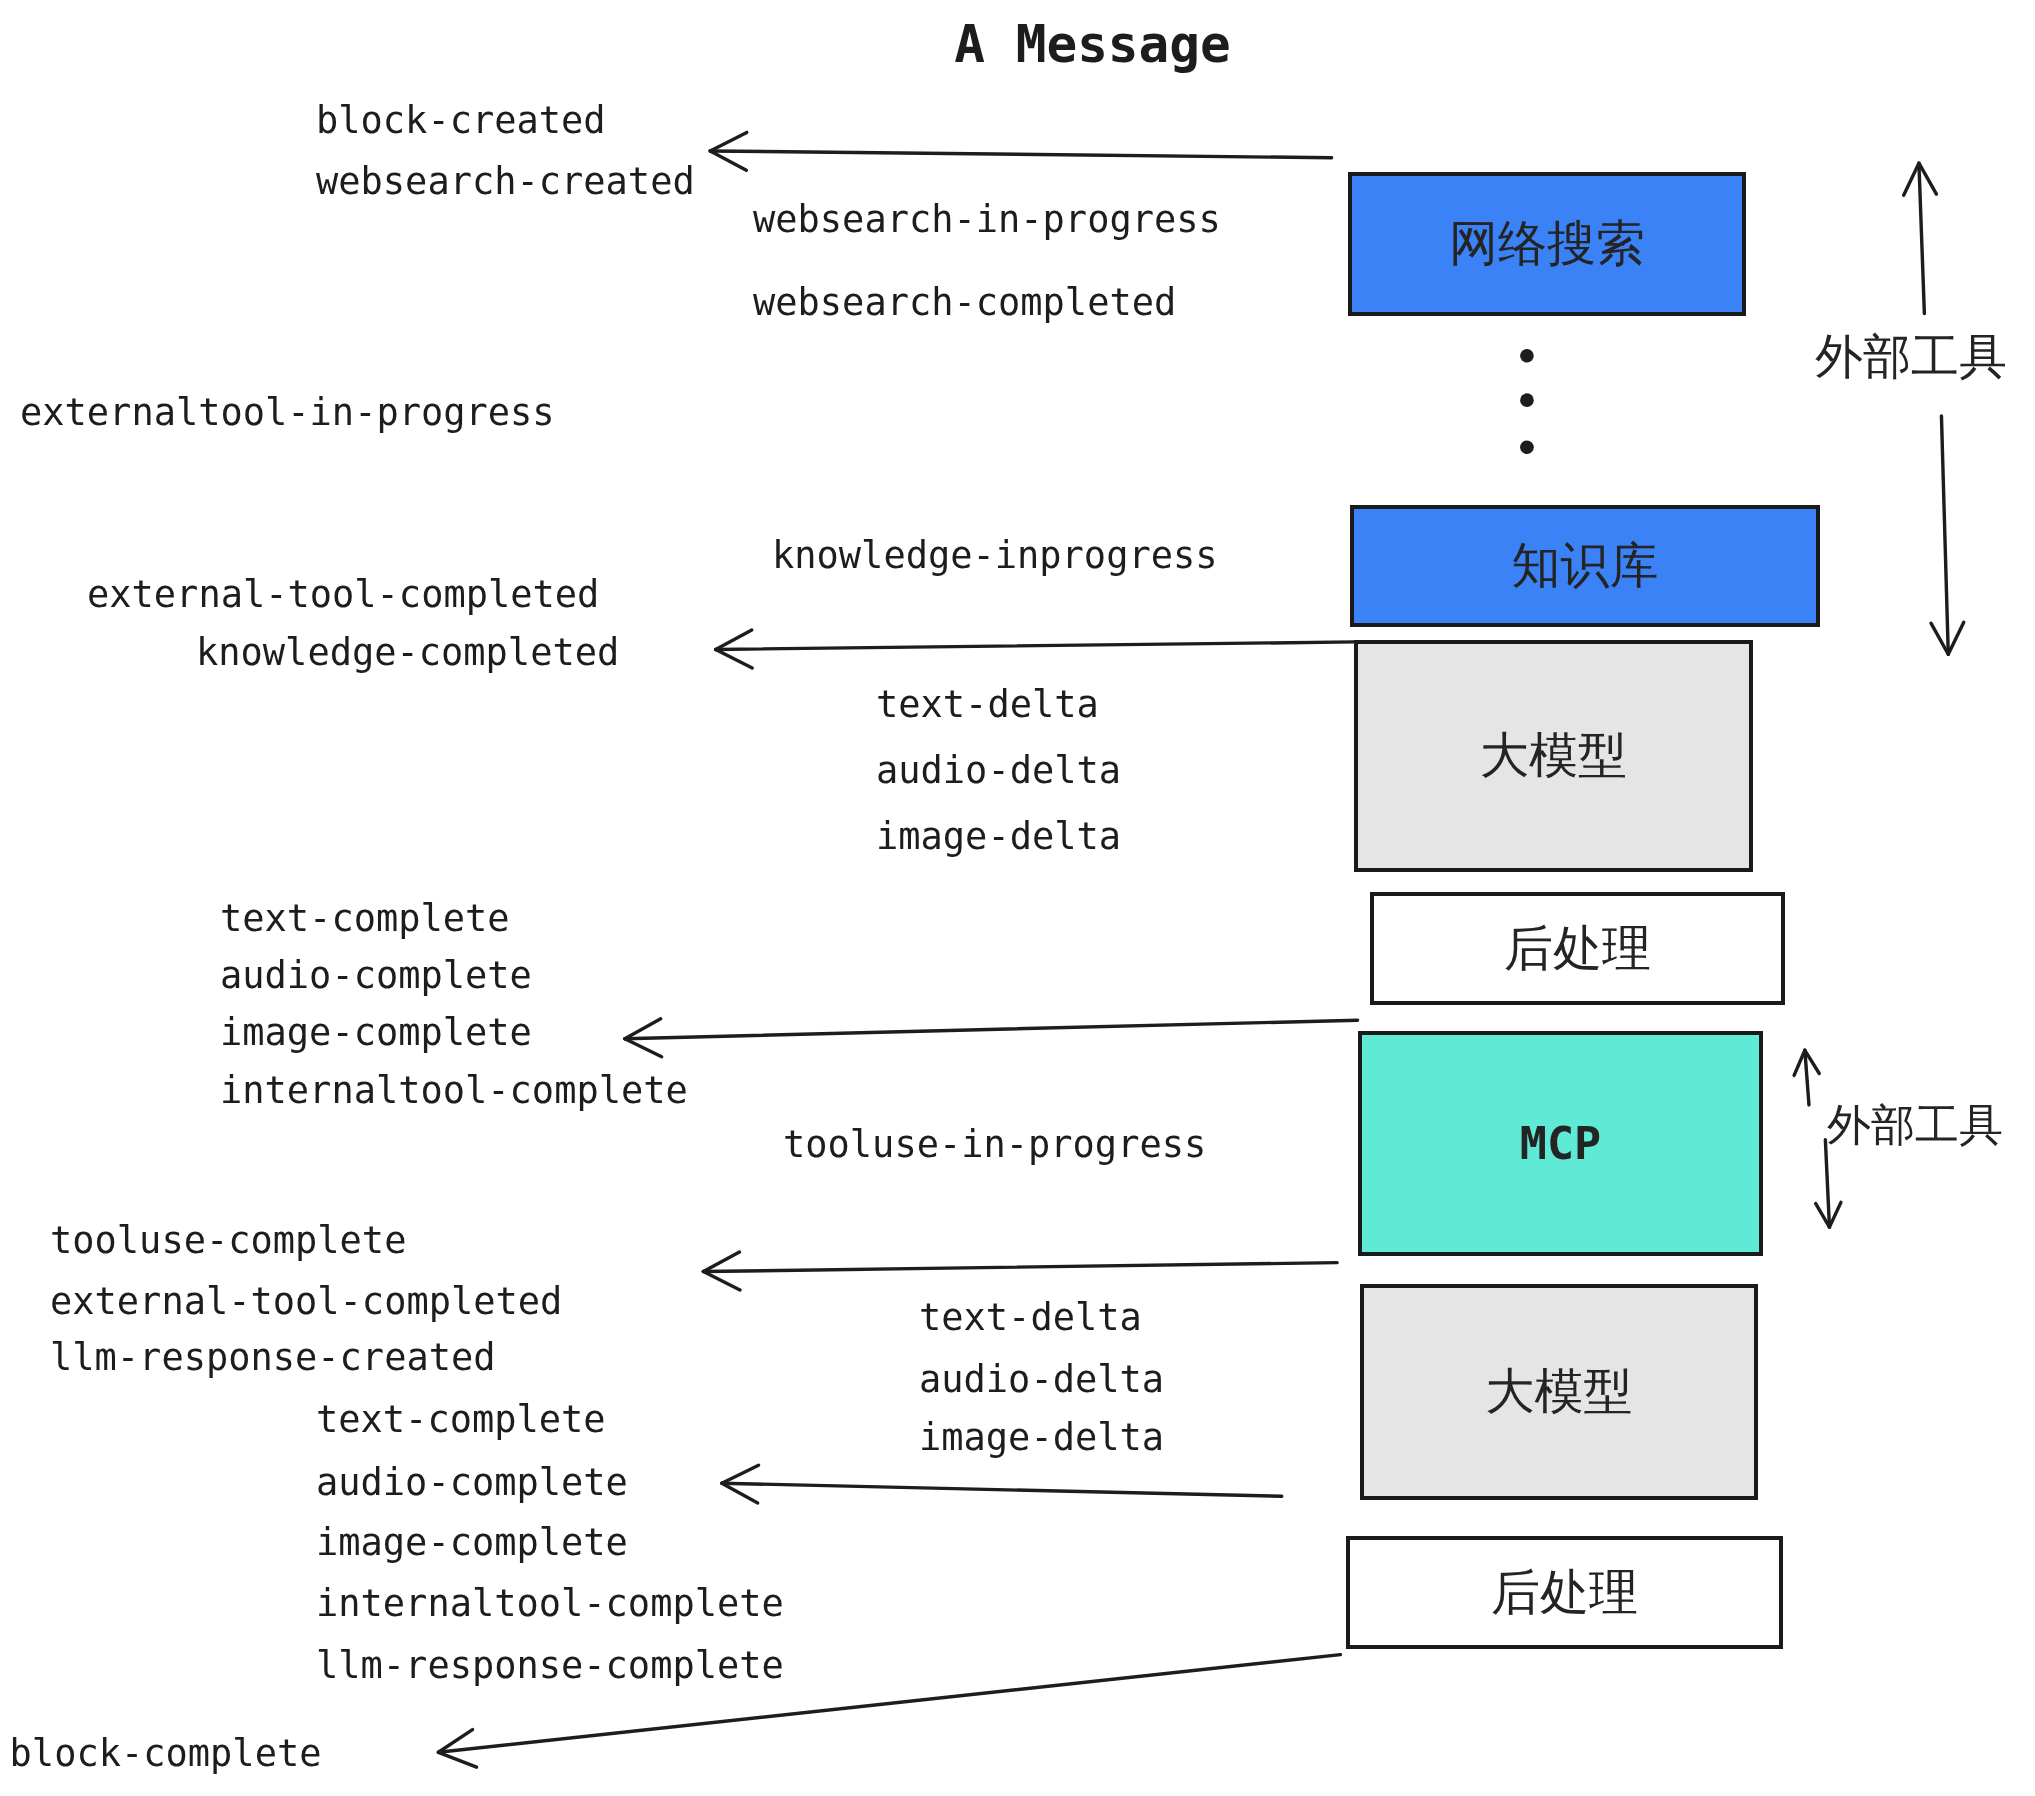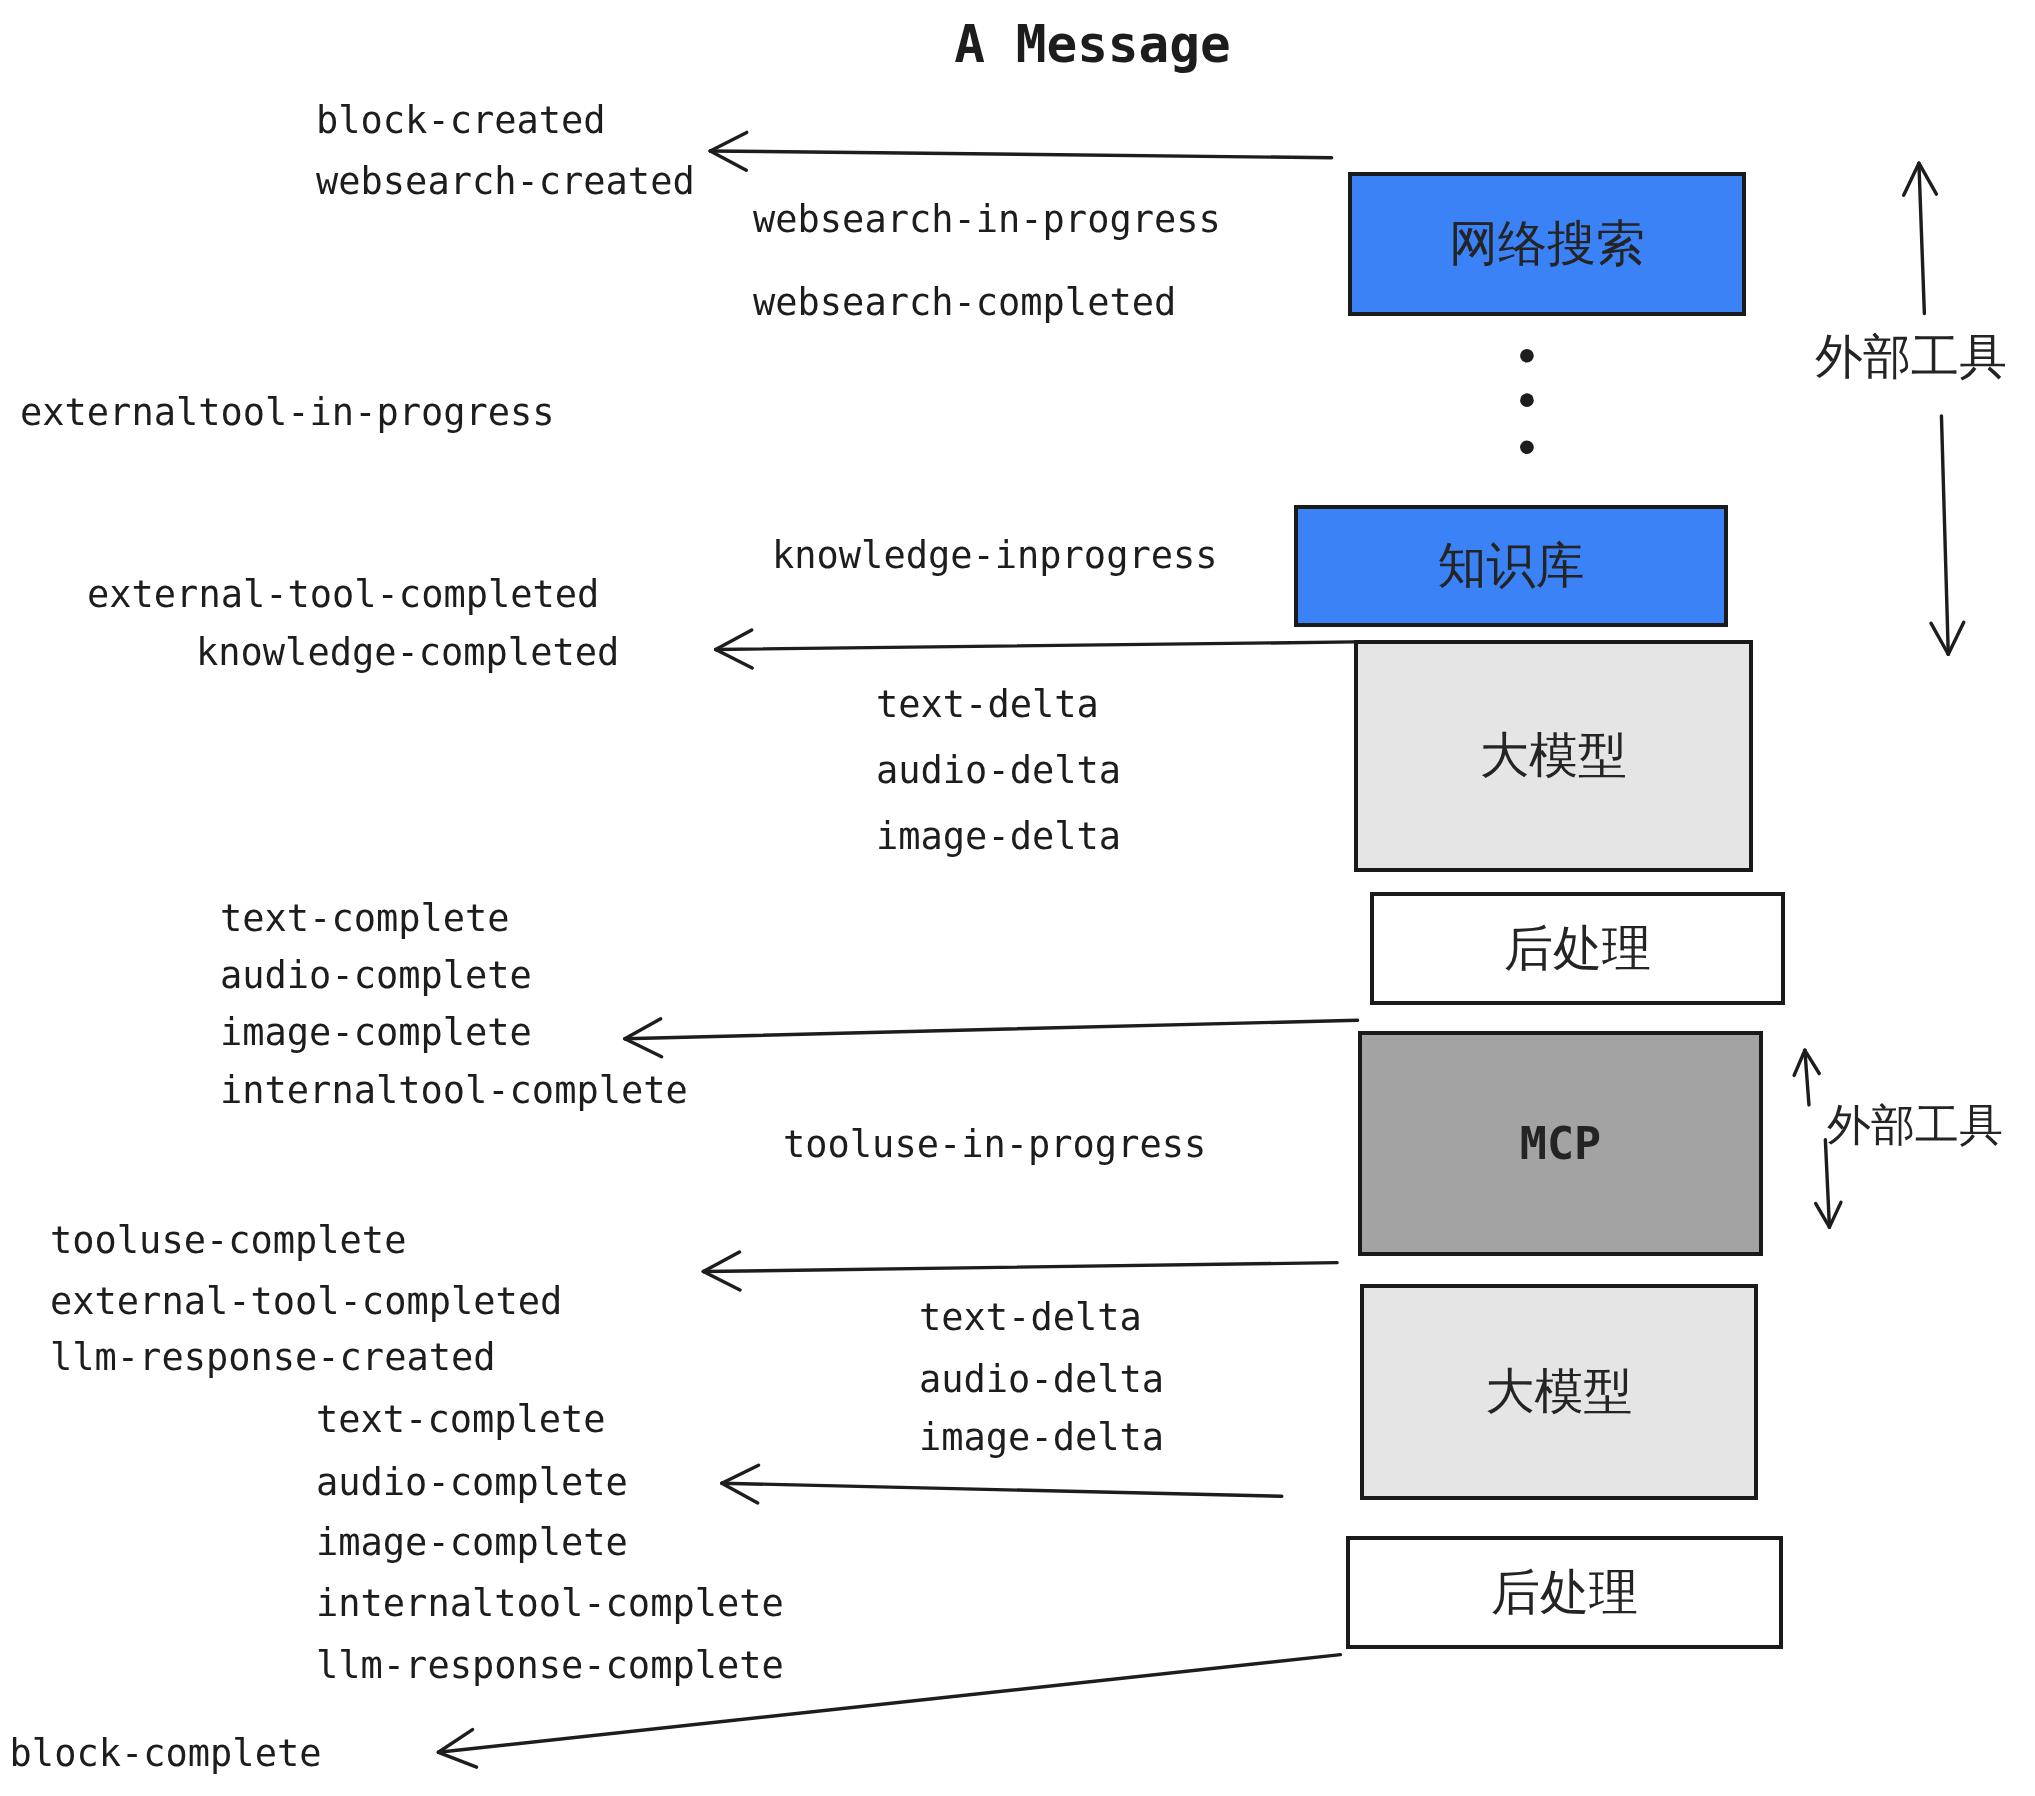--- a/index.html
+++ b/index.html
@@ -44,21 +44,21 @@
     color: #242424;
     white-space: nowrap;
   }
   .box .box-label.mono-label {
     font-family: "DejaVu Sans Mono", monospace;
     font-weight: bold;
     font-size: 45px;
   }
   .fill-pink   { background: #3b82f6; }
   .fill-green  { background: #e5e5e5; }
-  .fill-yellow { background: #a3a3a3; }
+  .fill-yellow { background: #5eead4; }
   .fill-white  { background: #ffffff; }
   .side-label {
     position: absolute;
     transform: translateY(-50%);
     font-family: "DejaVu Sans", sans-serif;
     font-size: 48px;
     color: #242424;
     white-space: nowrap;
   }
   #side-0 { left: 1815px; top: 357px; }
@@ -72,21 +72,21 @@
 </head>
 <body>
 
 <div class="canvas">
   <div class="title">A Message</div>
 
   <div id="boxes">
       <div class="box fill-pink" style="left: 1348px; top: 172px; width: 398px; height: 144px;">
         <div class="box-label">网络搜索</div>
       </div>
-      <div class="box fill-pink" style="left: 1294px; top: 505px; width: 434px; height: 122px;">
+      <div class="box fill-pink" style="left: 1350px; top: 505px; width: 470px; height: 122px;">
         <div class="box-label">知识库</div>
       </div>
       <div class="box fill-green" style="left: 1354px; top: 640px; width: 399px; height: 232px;">
         <div class="box-label">大模型</div>
       </div>
       <div class="box fill-white" style="left: 1370px; top: 892px; width: 415px; height: 113px;">
         <div class="box-label">后处理</div>
       </div>
       <div class="box fill-yellow" style="left: 1358px; top: 1031px; width: 405px; height: 225px;">
         <div class="box-label mono-label">MCP</div>

